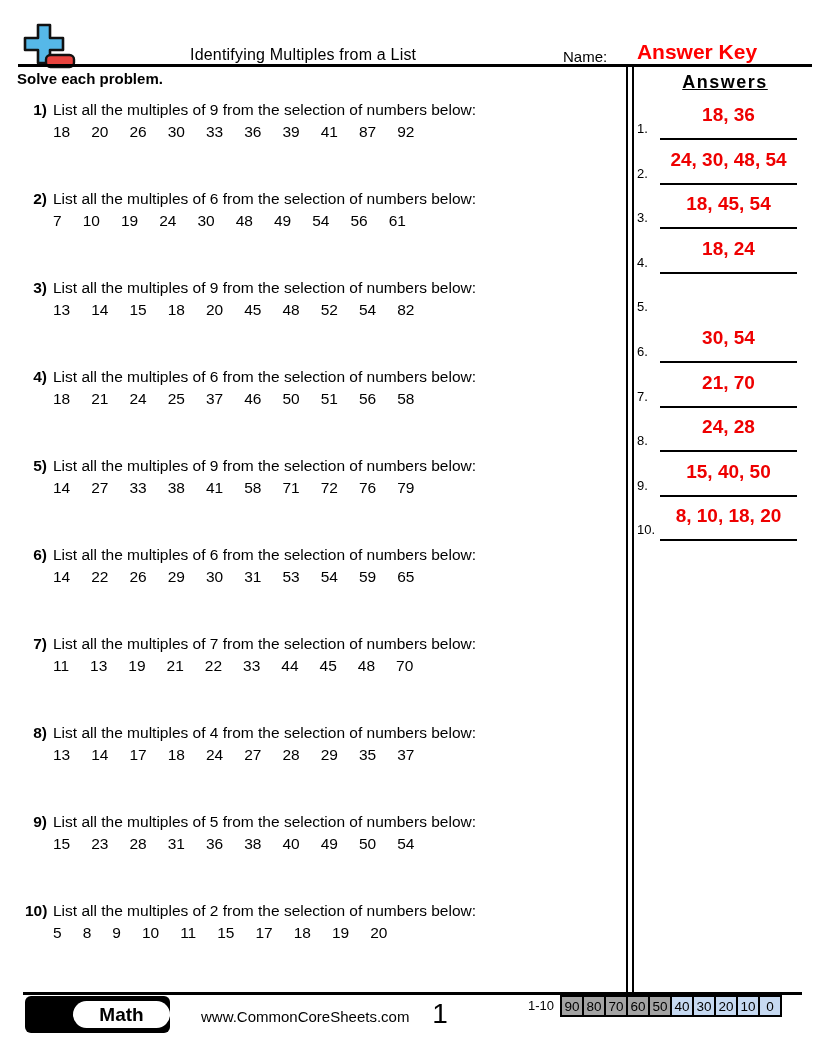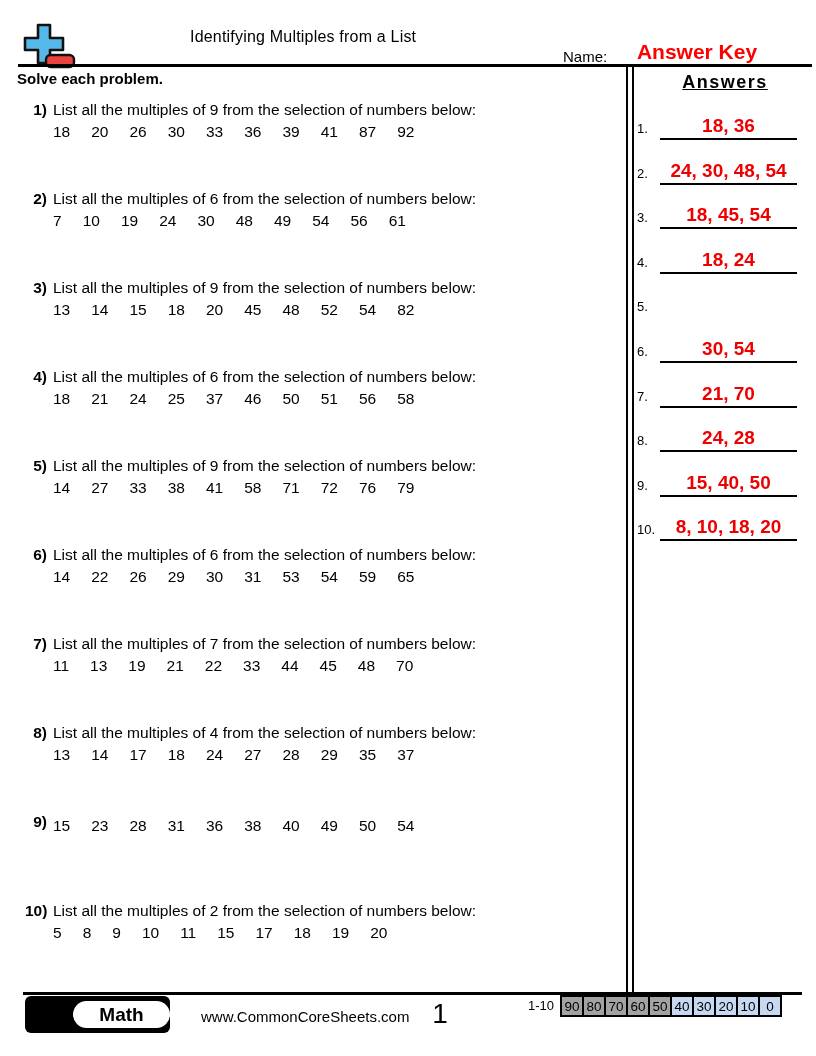--- a/index.html
+++ b/index.html
@@ -1,21 +1,21 @@
 <!DOCTYPE html>
 <html style="--answer-red: #ee0000; --answer-key-red: #ff0000; --scale-shaded: #c6d9f1;"><head>
 <meta charset="utf-8">
 <style>
   * { margin:0; padding:0; box-sizing:border-box; }
   html,body { width:816px; height:1056px; background:#fff; font-family:"Liberation Sans", sans-serif; color:#000; }
   #page { position:relative; width:816px; height:1056px; overflow:hidden; background:#fff; }
 
   
   .logo { position:absolute; left:22px; top:22px; }
-  .page-title { position:absolute; left:190px; top:28px; width:220px; text-align:right; font-size:16px; letter-spacing:.2px; white-space:nowrap; }
+  .page-title { position:absolute; left:190px; top:46px; width:220px; text-align:right; font-size:16px; letter-spacing:.2px; white-space:nowrap; }
   .name-label { position:absolute; left:563px; top:48px; font-size:15px; }
   .answer-key { position:absolute; left:627px; top:40px; width:140px; text-align:center; font-size:21px; font-weight:bold; color:var(--answer-key-red); white-space:nowrap; }
   .header-rule { position:absolute; left:18px; top:64px; width:794px; height:3px; background:#000; }
   .instructions { position:absolute; left:17px; top:70px; font-size:15px; font-weight:bold; }
 
   
   .divider { position:absolute; left:626px; top:67px; height:925px; width:8px; border-left:2px solid #000; border-right:2px solid #000; }
 
   
   .problem { position:absolute; left:25px; width:590px; display:flex; }
@@ -23,21 +23,21 @@
   .p-body { margin-left:6px; }
   .p-question { font-size:15.5px; line-height:18px; }
   .p-numbers { display:flex; gap:21px; margin-top:4px; font-size:15.5px; }
 
   
   .answers-title { position:absolute; left:634px; top:72px; width:182px; text-align:center; font-size:18px; font-weight:bold; letter-spacing:1.5px; text-decoration:underline; }
   .arow { position:absolute; left:634px; width:182px; height:28px; }
   .a-num { position:absolute; left:3px; bottom:4px; font-size:13px; }
   .a-line { position:absolute; left:26px; bottom:0; width:137px; height:28px; border-bottom:2px solid #000;
             display:flex; align-items:flex-end; justify-content:center;
-            color:var(--answer-red); font-weight:bold; font-size:19px; white-space:nowrap; padding-bottom:1px; }
+            color:var(--answer-red); font-weight:bold; font-size:19px; white-space:nowrap; padding-bottom:12px; }
 
   
   .footer-rule { position:absolute; left:23px; top:992px; width:779px; height:2.5px; background:#000; }
   .brand-box { position:absolute; left:25px; top:996px; width:145px; height:37px; background:#000; border-radius:6px; display:flex; align-items:center; justify-content:center;padding-left:48px; }
   .brand-pill { width:131px; height:27px; background:#fff; border-radius:14px; display:flex; align-items:center; justify-content:center; font-size:19px; font-weight:bold; }
   .website { position:absolute; left:177px; top:1008px; font-size:15px;margin-left:24px; }
   .page-number { position:absolute; left:400px; top:998px; width:80px; text-align:center; font-size:28px; }
   .scale { position:absolute; left:528px; top:995px; display:flex; align-items:flex-start; }
   .scale-label { font-size:13px; margin-right:6px; margin-top:3px; }
   .cells { display:flex; }
@@ -202,20 +202,21 @@
           <span>28</span>
           <span>29</span>
           <span>35</span>
           <span>37</span>
         </div>
     </div>
   </div>
   <div class="problem" style="top:813px">
     <span class="p-num">9)</span>
     <div class="p-body">
+      <div class="p-question">List all the multiples of 5 from the selection of numbers below:</div>
       <div class="p-numbers">
           <span>15</span>
           <span>23</span>
           <span>28</span>
           <span>31</span>
           <span>36</span>
           <span>38</span>
           <span>40</span>
           <span>49</span>
           <span>50</span>

